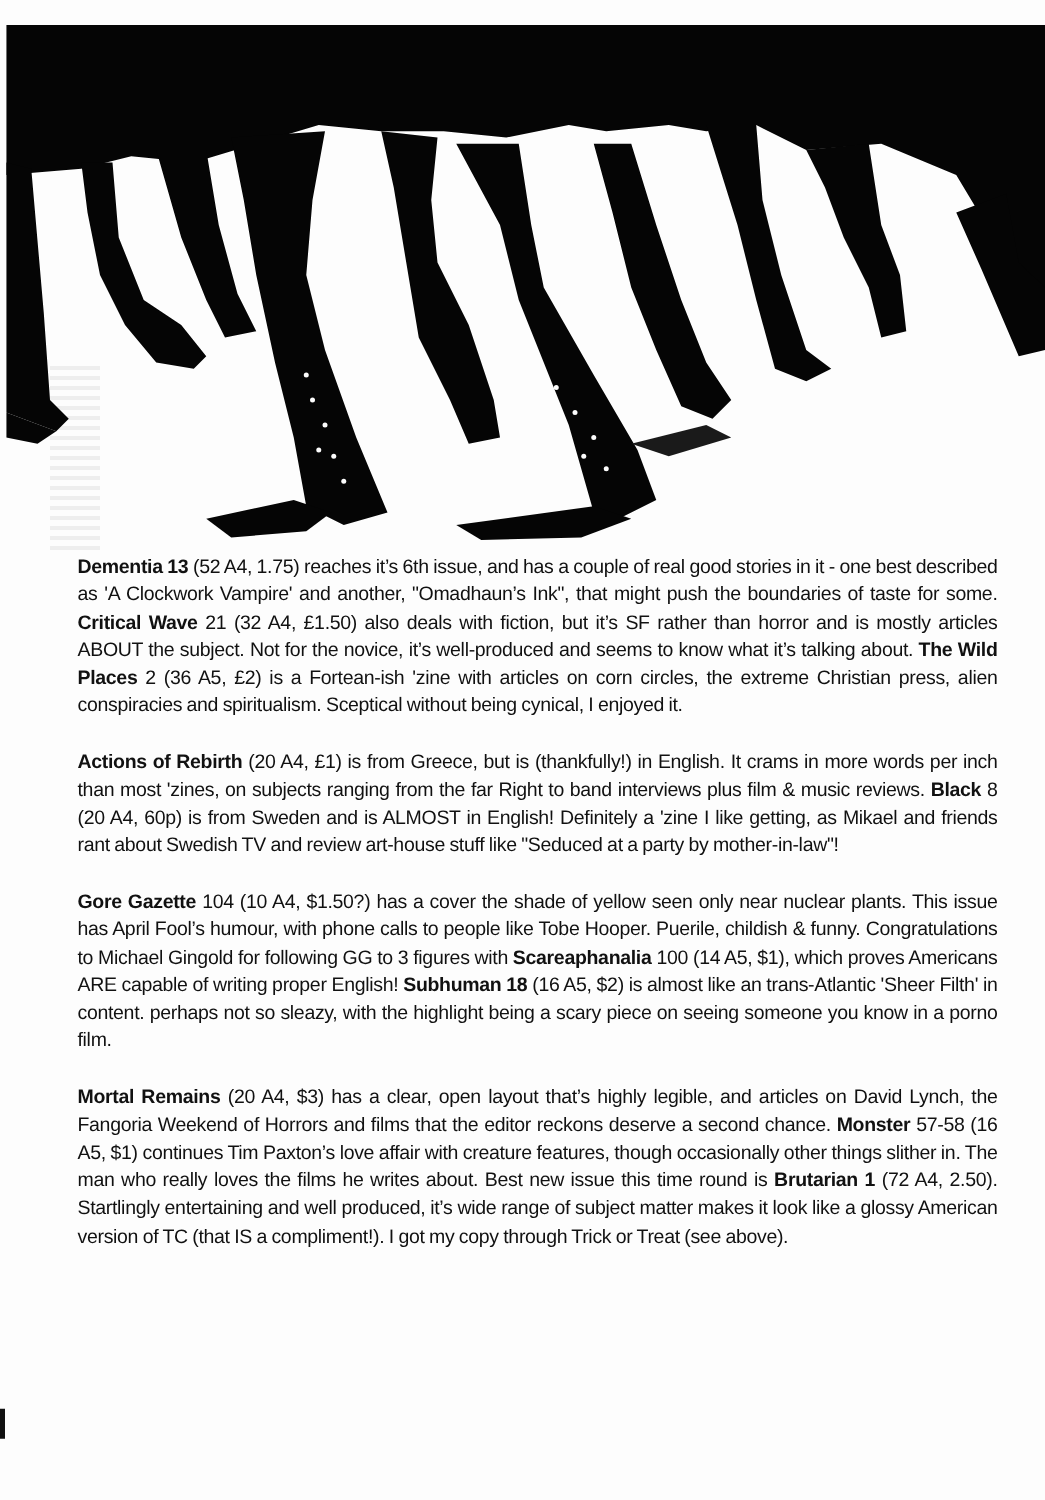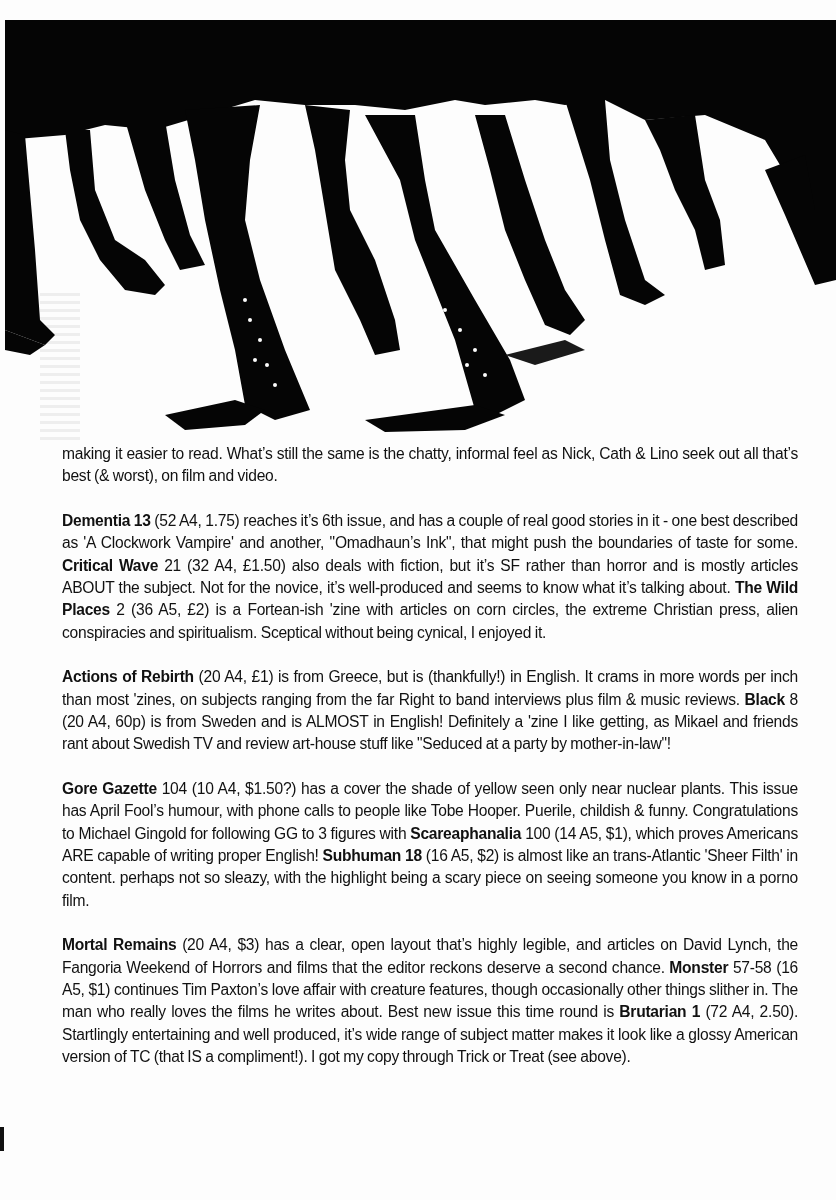--- a/index.html
+++ b/index.html
@@ -93,23 +93,20 @@
       <circle cx="590" cy="285" r="2"></circle>
         <circle cx="605" cy="300" r="2"></circle>
     </g>
   </svg>
 </div>
 
 <div class="bleed"></div>
 
 <div class="article">
   <p>
-    <span>making it easier to read. What’s still the same is the chatty, informal feel as Nick, Cath &amp; Lino seek out all that’s best (&amp; worst), on film and video.</span>
-  </p>
-  <p>
     <b>Dementia 13</b><span> (52 A4, 1.75) reaches it’s 6th issue, and has a couple of real good stories in it - one best described as 'A Clockwork Vampire' and  another, "Omadhaun’s Ink", that might push the boundaries of taste for  some. </span><b>Critical Wave</b><span> 21 (32 A4, £1.50) also deals with fiction, but it’s SF rather than horror and is mostly articles ABOUT the subject. Not for the novice, it’s well-produced and seems to know what it’s talking about. </span><b>The Wild Places</b><span> 2 (36 A5, £2) is a Fortean-ish 'zine with articles on corn circles, the extreme Christian press, alien conspiracies and spiritualism. Sceptical without being cynical, I enjoyed it.</span>
   </p>
   <p>
     <b>Actions of Rebirth</b><span> (20 A4, £1) is from Greece, but is (thankfully!) in English. It crams in more words per inch than most 'zines, on subjects ranging from the far Right to band interviews plus film &amp; music reviews. </span><b>Black</b><span> 8 (20 A4, 60p) is from Sweden and is ALMOST in English! Definitely a 'zine I like getting, as Mikael and friends rant about Swedish TV and review art-house stuff like "Seduced at a party by mother-in-law"!</span>
   </p>
   <p>
     <b>Gore Gazette</b><span> 104 (10 A4, $1.50?) has a cover the shade of yellow seen only near nuclear plants. This issue has April Fool’s humour, with phone calls to people like Tobe Hooper. Puerile, childish &amp; funny. Congratulations to Michael Gingold for following GG to 3 figures with </span><b>Scareaphanalia</b><span> 100 (14 A5, $1), which proves Americans ARE capable of writing proper English! </span><b>Subhuman 18</b><span> (16 A5, $2) is almost like an trans-Atlantic 'Sheer Filth' in content. perhaps not so sleazy, with the highlight being a scary piece on seeing someone you know in a porno film.</span>
   </p>
   <p>
     <b>Mortal Remains</b><span> (20 A4, $3) has a clear, open layout that’s highly legible, and articles on David Lynch, the Fangoria Weekend of Horrors and films that the editor reckons deserve a second chance. </span><b>Monster</b><span> 57-58 (16 A5, $1) continues Tim Paxton’s love affair with creature features, though occasionally other things slither in. The man who really loves the films he writes about. Best new issue this time round is </span><b>Brutarian 1</b><span> (72 A4, 2.50). Startlingly entertaining and well produced, it’s wide range of subject matter makes it look like a glossy American version of TC (that IS a compliment!). I got my copy through Trick or Treat (see above).</span>

